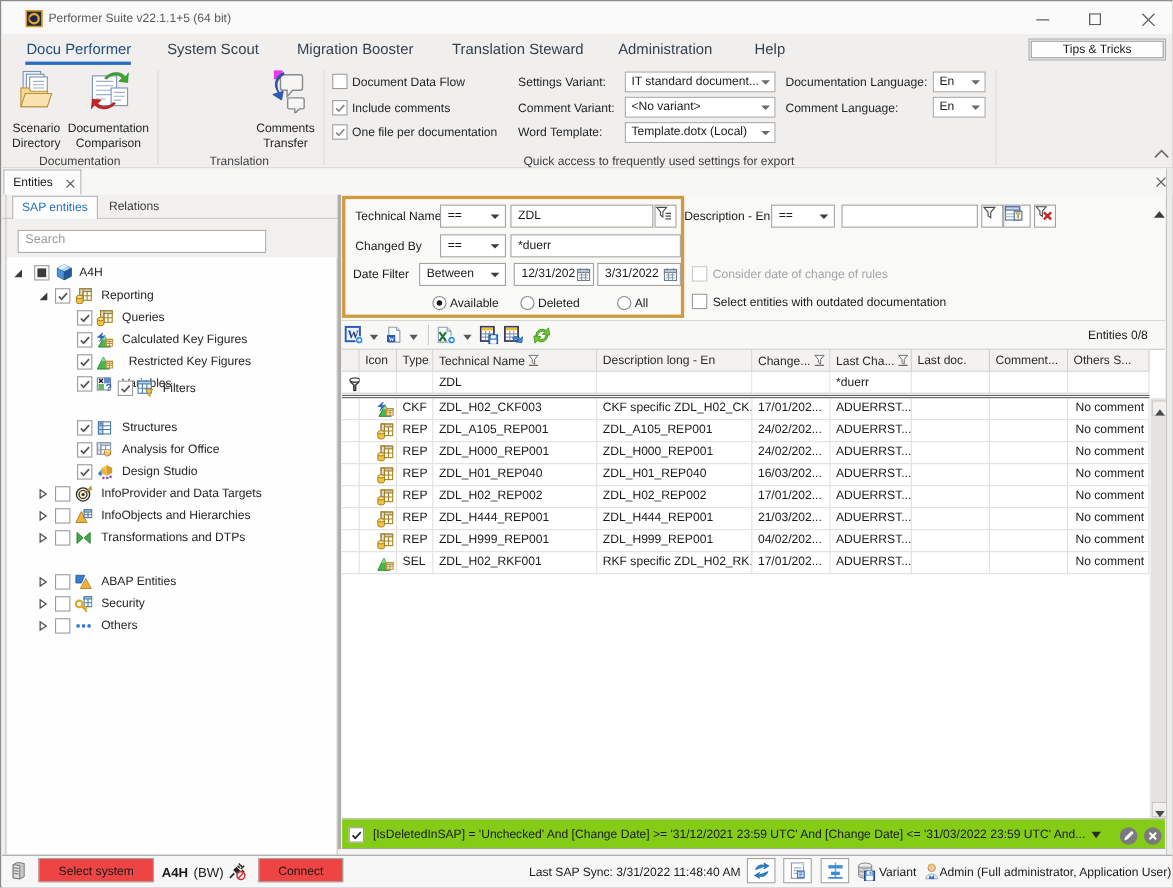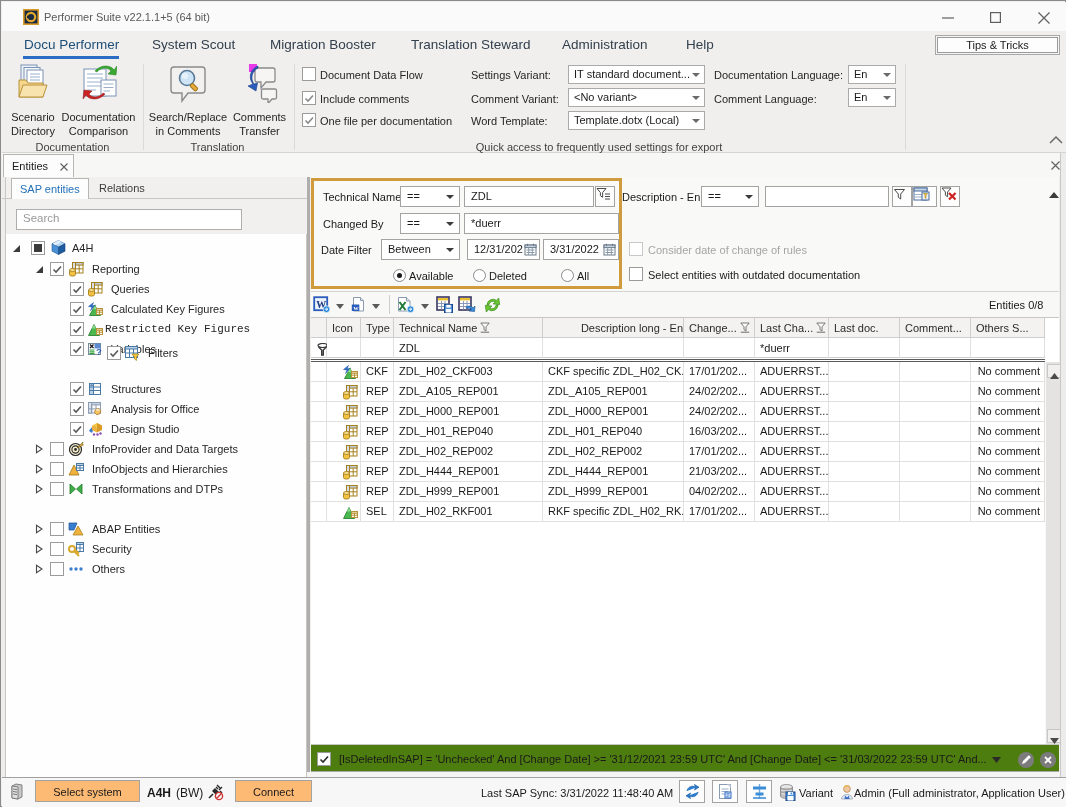--- a/index.html
+++ b/index.html
@@ -45,23 +45,23 @@
 .fbtn { position:absolute; width:20px; height:21px; background:#fdfdfd; border:1px solid #a5a3a1; }
 .radio { position:absolute; width:13px; height:13px; border:1px solid #8a8a8a; border-radius:50%; background:#fff; }
 .radio.sel:after { content:""; position:absolute; left:3px; top:3px; width:5px; height:5px; border-radius:50%; background:#1a1a1a; }
 #gridtoolbar { position:absolute; left:310px; top:291px; width:748px; height:25px; background:#f8f8f7; }
 #grid { position:absolute; left:310px; top:316px; width:748px; height:427px; background:#fff; border-top:1px solid #c8c6c4; }
 .gh { position:absolute; top:0; height:20px; background:#f3f2f1; border-right:1px solid #d0cecc; border-bottom:1px solid #d0cecc; font-size:11px; color:#2a2a2a; padding:4px 0 0 5px; white-space:nowrap; overflow:hidden; }
 .gf { position:absolute; top:20px; height:20px; background:#fff; border-right:1px solid #e2e0de; border-bottom:1px solid #d0cecc; font-size:11px; color:#1a1a1a; padding:4px 0 0 5px; }
 .gc { position:absolute; height:20px; border-right:1px solid #e2e0de; border-bottom:1px solid #e2e0de; font-size:11px; color:#1a1a1a; white-space:nowrap; overflow:hidden; }
 #vscroll { position:absolute; left:734px; top:44px; width:16px; height:383px; background:#e4e3e2; border-left:1px solid #f8f8f8; }
 .sbtn { position:absolute; left:1px; width:14px; height:14px; background:#f1f0ef; border:1px solid #c8c6c4; text-align:center; }
-#botfilter { position:absolute; left:310px; top:743px; width:748px; height:28px; background:#4d7c0f; border-top:1px solid #c8c6c4; border-bottom:1px solid #aaa8a6; }
+#botfilter { position:absolute; left:310px; top:743px; width:748px; height:28px; background:#84cc16; border-top:1px solid #c8c6c4; border-bottom:1px solid #aaa8a6; }
 #statusbar { position:absolute; left:1px; top:776px; width:1064px; height:30px; background:#f8f7f7; border-top:1px solid #a2a09e; }
-.sbbtn { position:absolute; top:2px; height:22px; background:#fdba74; border:1px solid #a5a3a1; font-size:11px; color:#1a1a1a; text-align:center; }
+.sbbtn { position:absolute; top:2px; height:22px; background:#ef4444; border:1px solid #a5a3a1; font-size:11px; color:#1a1a1a; text-align:center; }
 .sbtext { position:absolute; font-size:11px; color:#1a1a1a; white-space:nowrap; }
 .iconbtn { position:absolute; top:2px; width:26px; height:23px; background:#fdfdfd; border:1px solid #a5a3a1; }
 </style>
 </head>
 <body>
 <div id="win">
   <div id="titlebar">
     <svg class="abs" style="left:21px;top:7px" width="16" height="16" viewBox="0 0 16 16">
         <rect x="0" y="0" width="16" height="16" fill="#d9992b"></rect>
         <rect x="1.6" y="1.6" width="12.8" height="12.8" fill="#1c2b40"></rect>
@@ -121,26 +121,20 @@
           </g>
           <rect x="20" y="17" width="15" height="16" fill="#fff" stroke="#7a92b4"></rect>
           <g stroke="#9ab0cc">
             <line x1="22.5" y1="21" x2="32.5" y2="21"></line>
             <line x1="22.5" y1="24.5" x2="32.5" y2="24.5"></line>
             <line x1="22.5" y1="28" x2="29" y2="28"></line>
           </g>
           <path d="M14 8 C20 1 30 2 33 7 L36 3 L35 12 L27 11 L30 8 C27 4 20 4 16 9 Z" fill="#3aa832" stroke="#1e7a1a" stroke-width="0.5"></path>
           <path d="M24 31 C18 38 8 37 5 32 L2 36 L3 27 L11 28 L8 31 C11 35 18 35 22 30 Z" fill="#cc2222" stroke="#8a1515" stroke-width="0.5"></path>
         </svg>Documentation<br>Comparison</div>
-    <div class="bigbtn" style="left:146px;width:80px;"><svg width="40" height="40" viewBox="0 0 40 40">
-          <path d="M6 4 h28 a3 3 0 0 1 3 3 v20 a3 3 0 0 1 -3 3 h-14 l-6 8 v-8 h-8 a3 3 0 0 1 -3 -3 v-20 a3 3 0 0 1 3 -3 Z" fill="#f2f1f0" stroke="#8a8a8a" stroke-width="1.4"></path>
-          <circle cx="19" cy="15" r="7.5" fill="#cfe4f4" stroke="#5a7a9a" stroke-width="1.6"></circle>
-          <circle cx="17" cy="13" r="3" fill="#e8f2fa"></circle>
-          <rect x="24.5" y="20" width="8" height="4" rx="1.5" transform="rotate(45 24.5 20)" fill="#e8a83c" stroke="#a07818"></rect>
-        </svg>Search/Replace<br>in Comments</div>
     <div class="bigbtn" style="left:227px;width:61px;"><svg width="38" height="40" viewBox="0 0 38 40">
           <rect x="8" y="1" width="8" height="8" fill="#e83ae8"></rect>
           <path d="M16 5 h16 a2 2 0 0 1 2 2 v10 a2 2 0 0 1 -2 2 h-7 l-5 6 v-6 h-4 a2 2 0 0 1 -2 -2 v-10 a2 2 0 0 1 2 -2 Z" fill="#f6f5f4" stroke="#8a8a8a" stroke-width="1.3"></path>
           <path d="M17 3 C9 6 7 15 12 21 L7 23 L15 28 L16.5 20 L13 21 C9 15 11 8 17 5 Z" fill="#2a5dbb" stroke="#1a3a80" stroke-width="0.6"></path>
           <path d="M22 26 h12 a1.5 1.5 0 0 1 1.5 1.5 v7 a1.5 1.5 0 0 1 -1.5 1.5 h-3 l-4 4.5 v-4.5 h-5 a1.5 1.5 0 0 1 -1.5 -1.5 v-7 a1.5 1.5 0 0 1 1.5 -1.5 Z" fill="#f6f5f4" stroke="#8a8a8a" stroke-width="1.3"></path>
         </svg>Comments<br>Transfer</div>
     <div class="grplabel" style="left:8px;width:125px;">Documentation</div>
     <div class="grplabel" style="left:148px;width:135px;">Translation</div>
     <div class="grplabel" style="left:377px;width:440px;">Quick access to frequently used settings for export</div>
     <div class="cb" style="left:300px;top:6px;"></div>
@@ -275,21 +269,21 @@
           </svg>
         </div>
         <div class="ticon" style="left:85px;"><svg width="16" height="16" viewBox="0 0 16 16">
             <polygon points="7,3.5 12.5,14.5 1.5,14.5" fill="#4ab84e" stroke="#1e7a28" stroke-width="0.8"></polygon>
             <polygon points="7,3.5 9,7.5 4.8,7.5" fill="#8ad88e"></polygon>
             <rect x="9.5" y="7.5" width="6" height="6" fill="#fffdf2" stroke="#b8923a"></rect>
             <rect x="9.5" y="7.5" width="6" height="1.8" fill="#e8d8a8" stroke="#b8923a"></rect>
             <line x1="12.5" y1="9.3" x2="12.5" y2="13.5" stroke="#b8923a"></line>
             <line x1="9.5" y1="11.2" x2="15.5" y2="11.2" stroke="#b8923a"></line>
           </svg></div>
-        <div class="txt" style="left:103px;font-family:Liberation Mono, monospace;">Restricted Key Figures</div>
+        <div class="txt" style="left:115px;">Restricted Key Figures</div>
       </div>
 <div class="trow" style="top:162px;">
         <div class="tcb" style="left:68px;">
           <svg width="13" height="13" viewBox="0 0 13 13">
             <path d="M2.5 6.5 L5 9 L10 3.5" stroke="#5a5a5a" stroke-width="1.6" fill="none"></path>
           </svg>
         </div>
         <div class="ticon" style="left:85px;"><svg width="16" height="16" viewBox="0 0 16 16">
             <rect x="1.5" y="2.5" width="12" height="11" fill="#fff" stroke="#7a8a9a"></rect>
             <rect x="7.5" y="2.5" width="6" height="5" fill="#5a8ad0"></rect>
@@ -580,21 +574,21 @@
     <div class="sbtext" style="left:678px;top:7px;">Entities 0/8</div>
   </div>
   <div id="grid">
 <div class="gh" style="left:0px;width:16px;"> </div>
 <div class="gh" style="left:16px;width:34px;">Icon </div>
 <div class="gh" style="left:50px;width:33px;">Type </div>
 <div class="gh" style="left:83px;width:149px;">Technical Name <svg width="10" height="11" viewBox="0 0 10 11" style="vertical-align:-1px">
           <path d="M0.8 1 h8.4 l-3.2 3.8 v4.2 l-2 -1.4 v-2.8 Z" fill="#fdfdfd" stroke="#6a6a6a" stroke-width="0.9"></path>
           <line x1="0.8" y1="10.2" x2="9.2" y2="10.2" stroke="#6a6a6a"></line>
         </svg></div>
-<div class="gh" style="left:232px;width:141px;text-align:right;">Description long - En </div>
+<div class="gh" style="left:232px;width:141px;">Description long - En </div>
 <div class="gh" style="left:373px;width:71px;">Change... <svg width="10" height="11" viewBox="0 0 10 11" style="vertical-align:-1px">
           <path d="M0.8 1 h8.4 l-3.2 3.8 v4.2 l-2 -1.4 v-2.8 Z" fill="#fdfdfd" stroke="#6a6a6a" stroke-width="0.9"></path>
           <line x1="0.8" y1="10.2" x2="9.2" y2="10.2" stroke="#6a6a6a"></line>
         </svg></div>
 <div class="gh" style="left:444px;width:74px;">Last Cha... <svg width="10" height="11" viewBox="0 0 10 11" style="vertical-align:-1px">
           <path d="M0.8 1 h8.4 l-3.2 3.8 v4.2 l-2 -1.4 v-2.8 Z" fill="#fdfdfd" stroke="#6a6a6a" stroke-width="0.9"></path>
           <line x1="0.8" y1="10.2" x2="9.2" y2="10.2" stroke="#6a6a6a"></line>
         </svg></div>
 <div class="gh" style="left:518px;width:71px;">Last doc. </div>
 <div class="gh" style="left:589px;width:71px;">Comment... </div>

